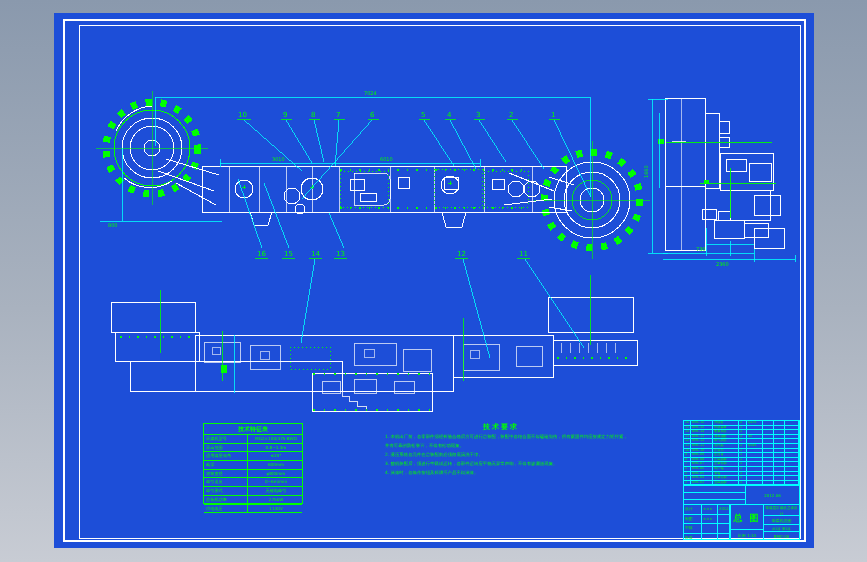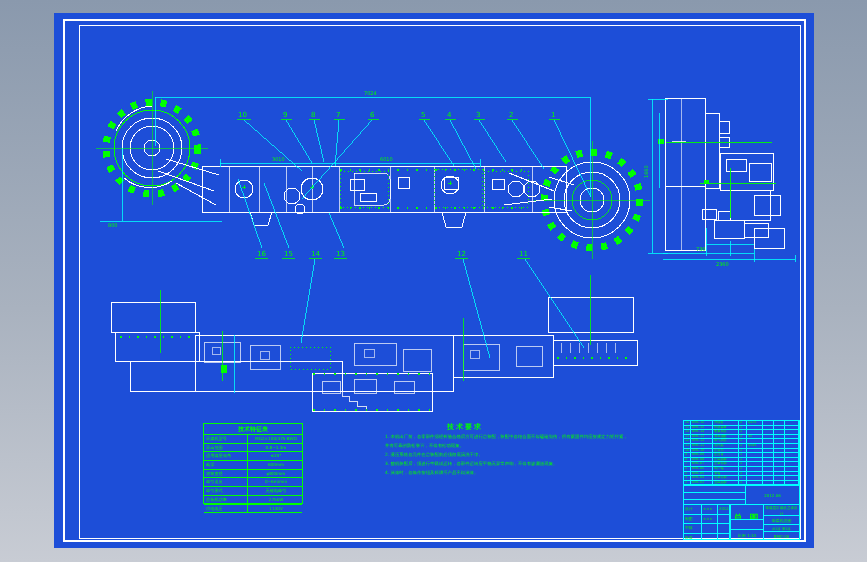--- a/index.html
+++ b/index.html
@@ -13,21 +13,21 @@
   svg{position:absolute;left:0;top:0;}
   .abs{position:absolute;box-sizing:border-box;}
   
   .ptable{left:149px;top:410px;width:100px;height:81px;border:1px solid #00ff00;color:#00ff00;}
   .ptable .ttl{height:10px;line-height:10px;text-align:center;font-size:6px;font-weight:bold;border-bottom:1px solid #00ff00;}
   .prow{display:grid;grid-template-columns:44px 1fr;height:7.7px;border-bottom:1px solid #00ff00;font-size:4.2px;line-height:7.7px;overflow:hidden;}
   .prow span{border-right:1px solid #00ff00;padding-left:2px;overflow:hidden;white-space:nowrap;}
   .prow span:last-child{border-right:none;text-align:center;}
   
   .treq{left:331px;top:409px;width:252px;color:#00ff00;}
-  .treq .ttl{font-size:7px;font-weight:bold;letter-spacing:2px;margin-left:62px;}
+  .treq .ttl{font-size:7px;font-weight:bold;letter-spacing:2px;margin-left:98px;}
   .treq .ln{font-size:4.4px;line-height:9px;white-space:nowrap;overflow:hidden;}
   
   .tb{border:1px solid #00ffff;color:#00ff00;overflow:hidden;}
   .bom{left:629px;top:407px;width:117px;height:65px;}
   .bomrow{display:grid;grid-template-columns:7px 22px 26px 8px 16px 11px 11px 1fr;height:3.62px;font-size:3.2px;line-height:3.6px;border-bottom:1px solid #00ffff;overflow:hidden;}
   .bomrow span{border-right:1px solid #00ffff;overflow:hidden;white-space:nowrap;padding-left:1px;}
   .cell{position:absolute;box-sizing:border-box;border:1px solid #00ffff;color:#00ff00;overflow:hidden;}
   .srow{display:grid;grid-template-columns:18px 16px 1fr;height:8.7px;font-size:3.8px;line-height:8.7px;border-bottom:1px solid #00ffff;}
   .srow span{border-right:1px solid #00ffff;padding-left:1px;overflow:hidden;}
 </style>
@@ -538,21 +538,21 @@
             <span></span>
           </div>
 
           <div class="srow">
             <span>批准</span>
             <span></span>
             <span></span>
           </div>
         </div>
     </div>
-    <div class="cell" style="left:676px;top:491px;width:34px;height:16px;font-size:9px;font-weight:bold;text-align:center;line-height:26px;letter-spacing:2px;">
+    <div class="cell" style="left:676px;top:491px;width:34px;height:26px;font-size:9px;font-weight:bold;text-align:center;line-height:26px;letter-spacing:2px;">
       <span>总 图</span>
     </div>
     <div class="cell" style="left:676px;top:516px;width:34px;height:11px;font-size:4px;line-height:11px;text-align:center;">
       <span>比例</span>
       <span>1:10</span>
     </div>
     <div class="cell" style="left:709px;top:491px;width:37px;height:12px;font-size:3.6px;line-height:6px;text-align:center;">
       <span>薄煤层采煤机总体设计</span>
     </div>
     <div class="cell" style="left:709px;top:502px;width:37px;height:10px;font-size:4px;line-height:10px;text-align:center;">

